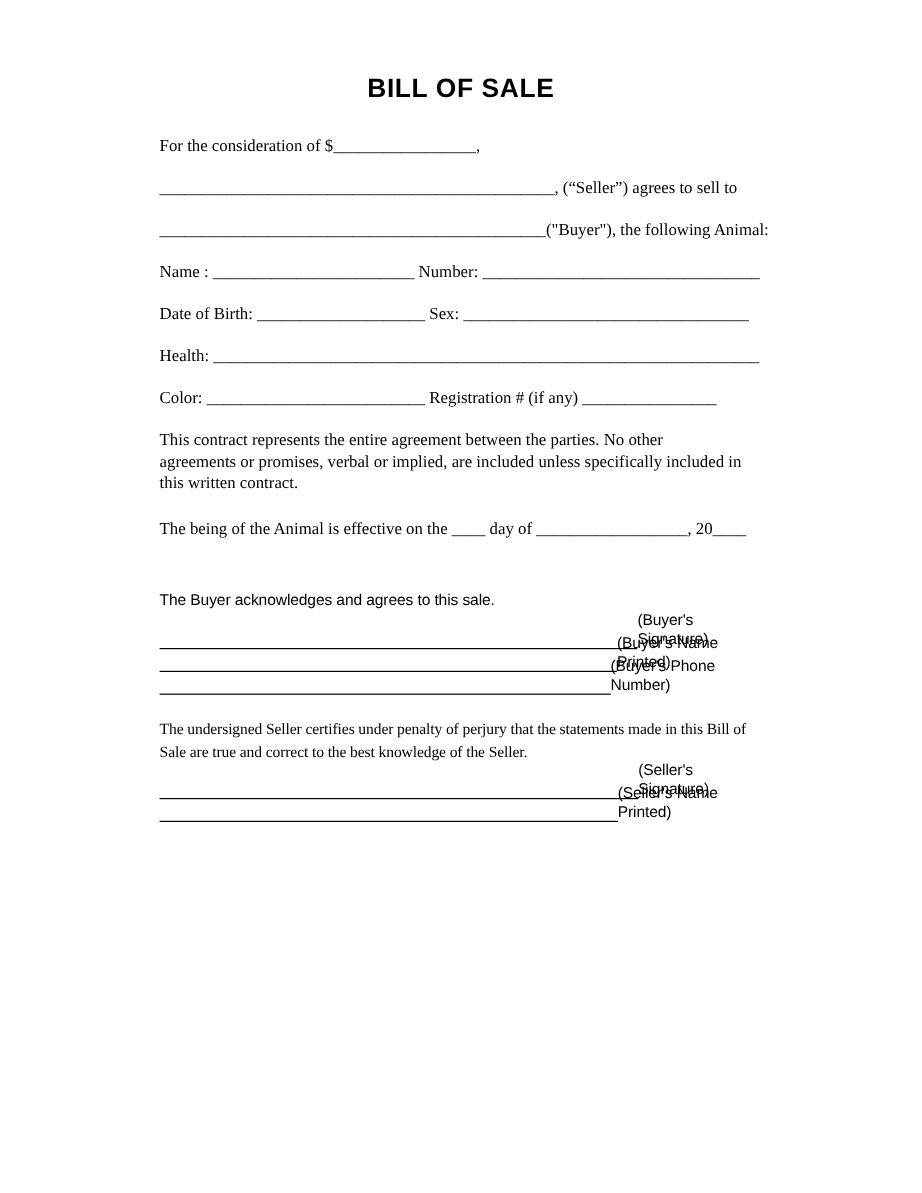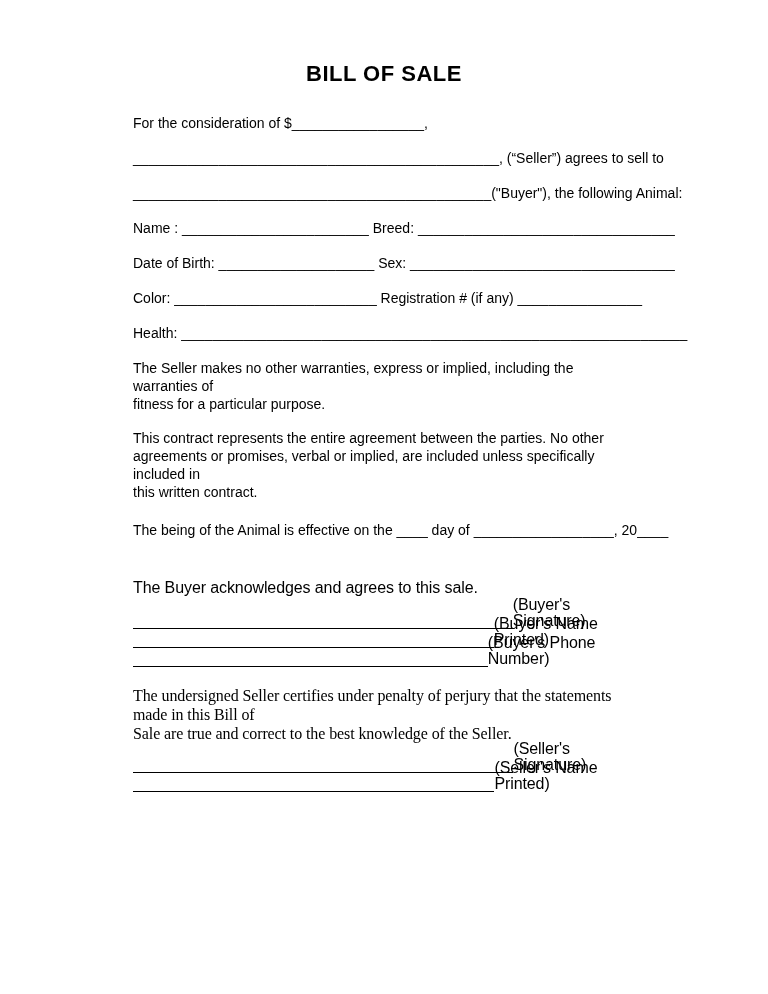--- a/index.html
+++ b/index.html
@@ -16,38 +16,38 @@
     overflow: hidden;
   }
   .title {
     font-size: 22px;
     font-weight: bold;
     text-align: center;
     letter-spacing: 0.5px;
     line-height: 26px;
     margin: 57px 0 27px 0;
   }
-  .top { font-size: 14px; }
+  .top { font-size: 14px; font-family: Liberation Serif, serif; }
   .form-line {
     margin: 0 0 17px 0;
     line-height: 18px;
     white-space: nowrap;
   }
   .para {
     margin: 14px 0 0 0;
     line-height: 18px;
     white-space: pre-line;
   }
   .para.gap { margin-top: 16px; }
   .effective {
     margin: 20px 0 0 0;
     line-height: 18px;
     white-space: nowrap;
   }
-  .bottom { font-size: 16px; letter-spacing: -0.1px; }
+  .bottom { font-size: 13px; letter-spacing: -0.1px; }
   .ack {
     margin: 40px 0 0 0;
     line-height: 17px;
   }
   .cert {
     margin: 19px 0 0 0;
     line-height: 19px;
     white-space: pre-line;
     font-family: Liberation Serif, serif;
   }
@@ -71,27 +71,25 @@
 
 <div class="page">
 
   <h1 class="title">BILL OF SALE</h1>
 
   <div class="top">
     <p class="form-line">For the consideration of $_________________,</p>
     <p class="form-line">_______________________________________________, (“Seller”) agrees to sell to</p>
     <p class="form-line">______________________________________________("Buyer"), the following Animal:</p>
 
-    <p class="form-line">Name : ________________________ Breed: _________________________________</p>
+    <p class="form-line">Name : ________________________ Number: _________________________________</p>
     <p class="form-line">Date of Birth: ____________________ Sex: __________________________________</p>
+    <p class="form-line">Health: _________________________________________________________________</p>
     <p class="form-line">Color: __________________________ Registration # (if any) ________________</p>
-    <p class="form-line">Health: _________________________________________________________________</p>
 
-    <p class="para gap">The Seller makes no other warranties, express or implied, including the warranties of
-fitness for a particular purpose.</p>
     <p class="para gap">This contract represents the entire agreement between the parties.  No other
 agreements or promises, verbal or implied, are included unless specifically included in
 this written contract.</p>
 
     <p class="effective">The being of the Animal is effective on the ____ day of __________________, 20____</p>
   </div>
 
   <div class="bottom">
     <p class="ack">The Buyer acknowledges and agrees to this sale.</p>
 

